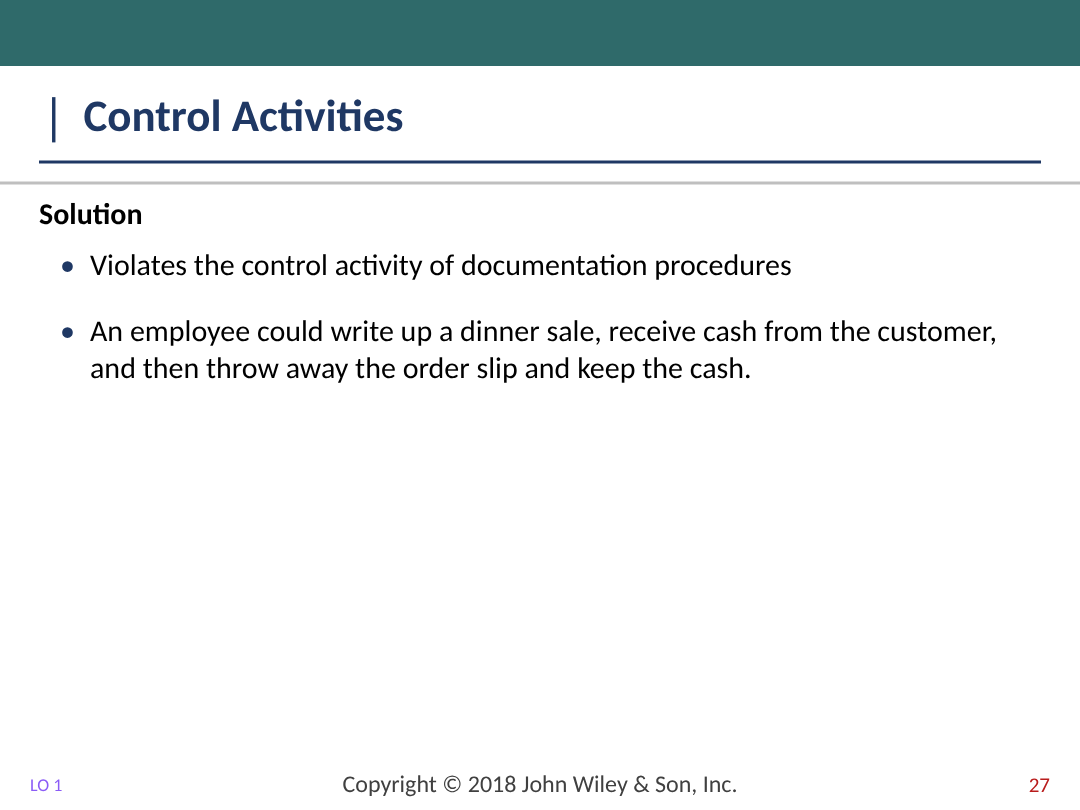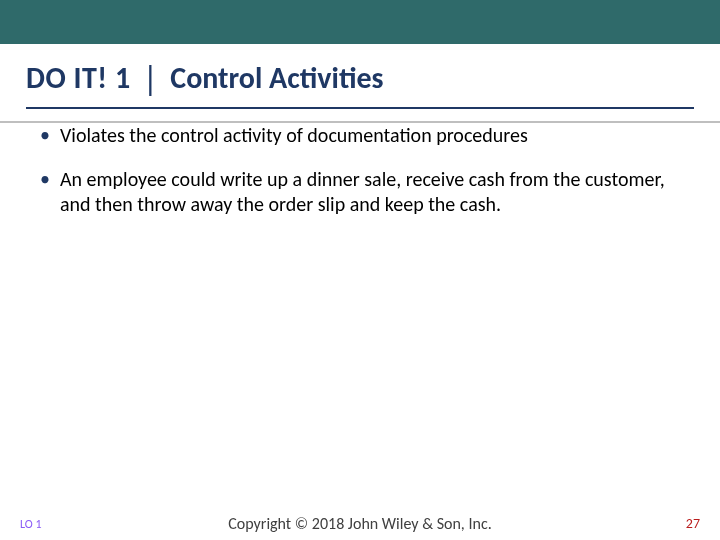--- a/index.html
+++ b/index.html
@@ -24,27 +24,27 @@
   .copyright { font-size: 16px; color: #404040; position: absolute; left: 50%; transform: translateX(-50%); }
   .pagenum { font-size: 14px; color: #b91c1c; }
 </style>
 </head>
 <body>
 
 <div class="slide">
   <div class="topbar"></div>
   <div class="content">
     <div class="title-row">
-      <span class="title-prefix">DO IT! 1</span>
       <span class="title-divider">|</span>
       <span class="title-main">Control Activities</span>
     </div>
     <div class="underline"></div>
     <hr class="hr-thin">
     <hr class="hr-thin">
+    <p class="solution-label">Solution</p>
     <ul class="bullets">
       <li>Violates the control activity of documentation procedures</li>
       <li>An employee could write up a dinner sale, receive cash from the customer, and then throw away the order slip and keep the cash.</li>
     </ul>
   </div>
   <div class="footer">
     <span class="lo">LO 1</span>
     <span class="copyright">Copyright © 2018 John Wiley &amp; Son, Inc.</span>
     <span class="pagenum">27</span>
   </div>

